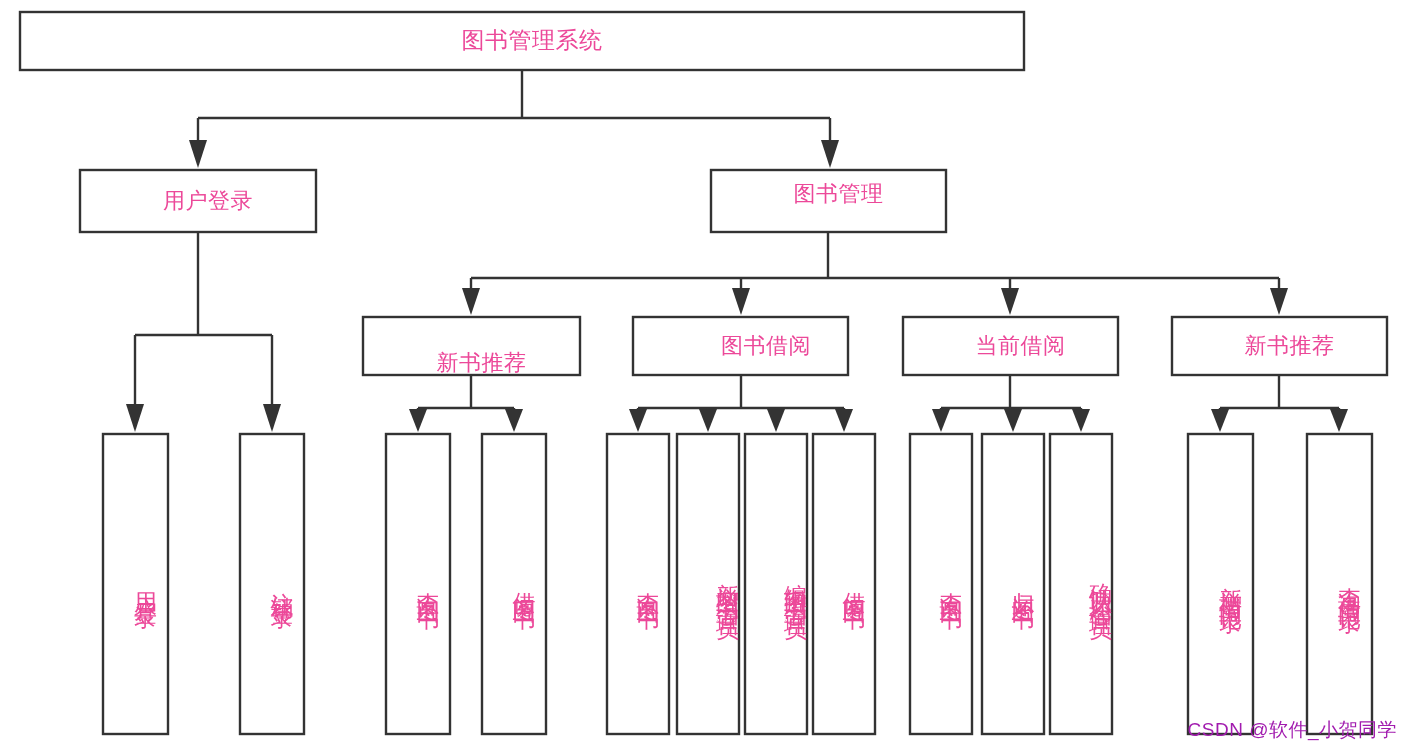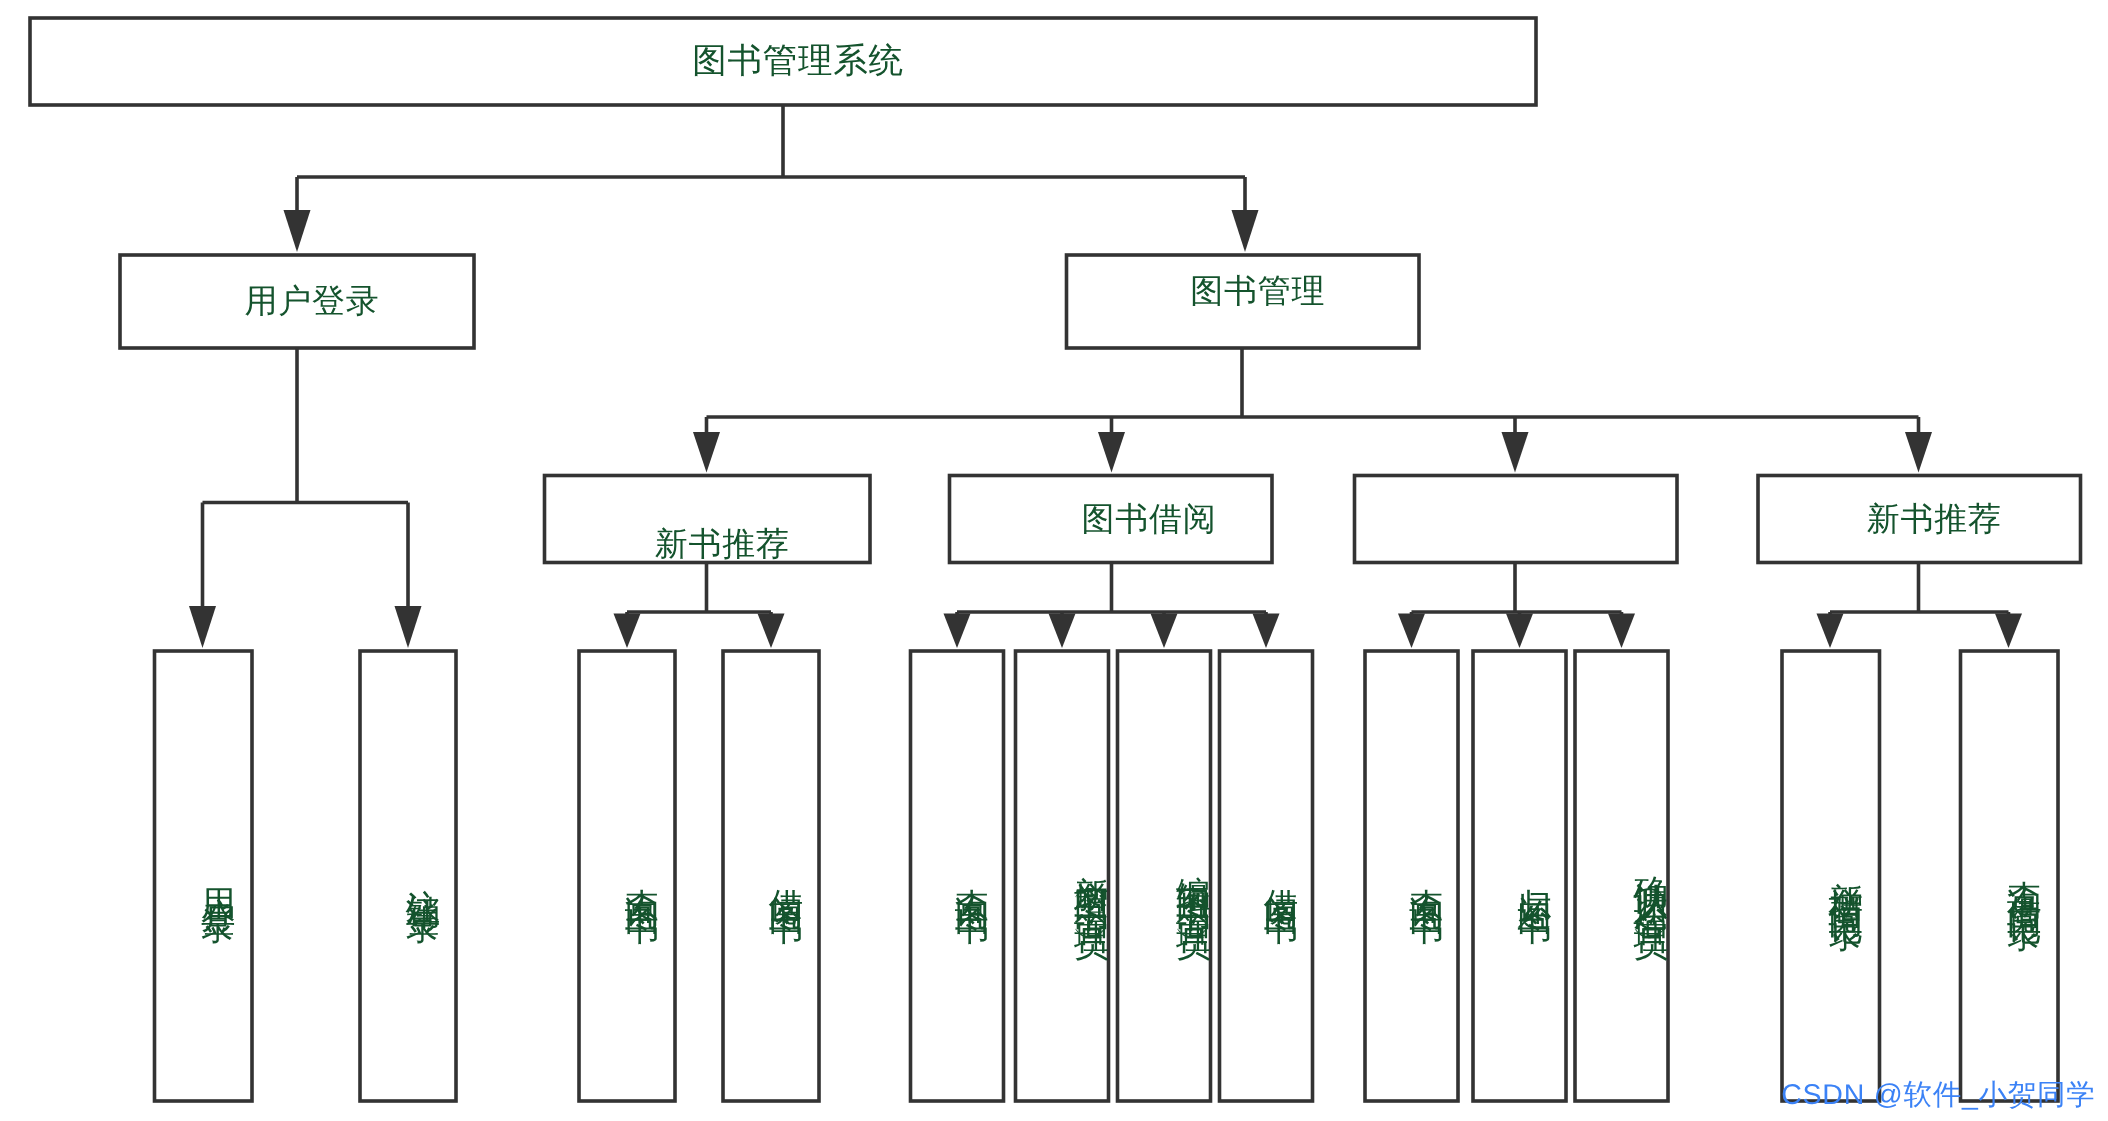--- a/index.html
+++ b/index.html
@@ -38,21 +38,21 @@
   }
   .arrow-head {
     fill: #333333;
     stroke: none;
   }
   .node-label {
     position: absolute;
     display: flex;
     align-items: center;
     justify-content: center;
-    color: #14532d;
+    color: #ec4899;
     text-align: center;
     pointer-events: none;
     box-sizing: border-box;
     padding-left: 20px;
   }
   .node-label.horizontal {
     font-size: 22px;
     line-height: 1.1;
     letter-spacing: 0.5px;
   }
@@ -71,21 +71,21 @@
   }
   .node-label.vertical.centered {
     align-items: center;
     padding-top: 0;
   }
   .watermark {
     position: absolute;
     right: 8px;
     bottom: 4px;
     font-size: 19px;
-    color: #3b82f6;
+    color: #a21caf;
     letter-spacing: 0.5px;
     white-space: nowrap;
     font-family: "Liberation Sans", "DejaVu Sans", sans-serif;
   }
 </style>
 </head>
 <body>
 
 <div id="diagram-root">
 
@@ -193,20 +193,21 @@
     </g>
   </svg>
 
   <div class="node-label horizontal root-label" style="left:20px; top:12px; width:1004px; height:58px;">图书管理系统</div>
 
   <div class="node-label horizontal" style="left:80px; top:170px; width:236px; height:62px;">用户登录</div>
   <div class="node-label horizontal" style="left:711px; top:170px; width:235px; height:48px;">图书管理</div>
 
   <div class="node-label horizontal" style="left:363px; top:317px; width:217px; height:58px;margin-top:17px;">新书推荐</div>
   <div class="node-label horizontal" style="left:633px; top:317px; width:246px; height:58px;">图书借阅</div>
+  <div class="node-label horizontal" style="left:903px; top:317px; width:215px; height:58px;">当前借阅</div>
   <div class="node-label horizontal" style="left:1172px; top:317px; width:215px; height:58px;">新书推荐</div>
 
   <div class="node-label vertical centered" style="left:103px; top:434px; width:65px; height:300px;">用户登录</div>
   <div class="node-label vertical centered" style="left:240px; top:434px; width:64px; height:300px;">注销登录</div>
 
   <div class="node-label vertical centered" style="left:386px; top:434px; width:64px; height:300px;">查询图书</div>
   <div class="node-label vertical centered" style="left:482px; top:434px; width:64px; height:300px;">借阅图书</div>
 
   <div class="node-label vertical centered" style="left:607px; top:434px; width:62px; height:300px;">查询图书</div>
   <div class="node-label vertical" style="left:677px; top:434px; width:62px; height:300px;">新增图书（管理员）</div>

